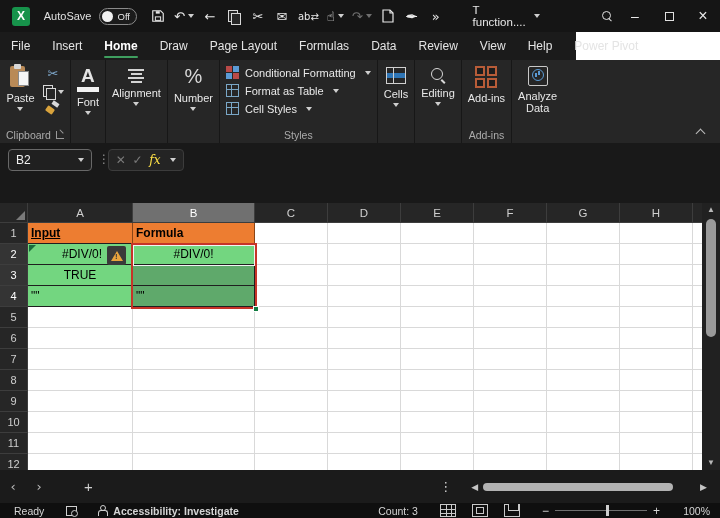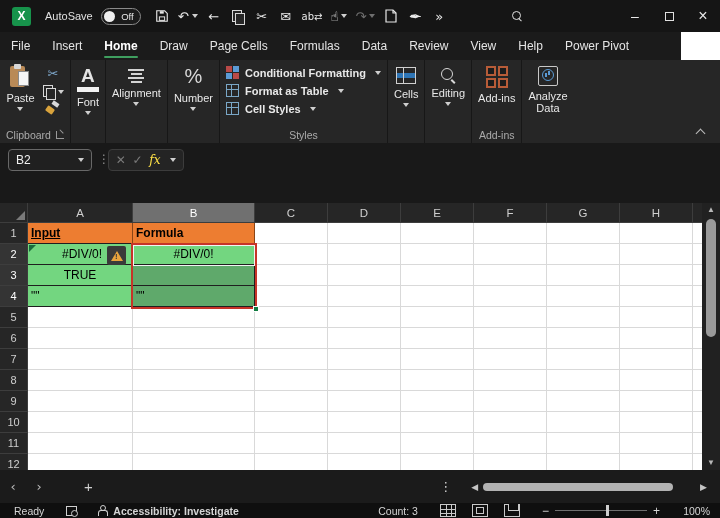--- a/index.html
+++ b/index.html
@@ -33,21 +33,21 @@
     color:#e8e8e8; font-size:14px; }
   .maxbox{ width:9px; height:9px; border:1.2px solid #e0e0e0; display:inline-block; }
   .lens{ position:relative; width:11px; height:11px; display:inline-block; }
   .lens::before{ content:""; position:absolute; left:0; top:0; width:7px; height:7px;
     border:1.4px solid #e0e0e0; border-radius:50%; }
   .lens::after{ content:""; position:absolute; left:7.5px; top:7.5px; width:4px; height:1.4px;
     background:#e0e0e0; transform:rotate(45deg); transform-origin:0 0; }
   svg.ic{ display:block; }
 
   
-  .tabrow{ position:absolute; left:0; top:32px; width:681px; height:28px; background:#1b1b1b;
+  .tabrow{ position:absolute; left:0; top:32px; width:576px; height:28px; background:#1b1b1b;
     display:flex; align-items:flex-start; }
   .rtab{ font-size:12px; color:#e4e4e4; padding:0 11px; height:28px; display:flex;
     align-items:center; position:relative; white-space:nowrap; }
   .rtab.active{ font-weight:bold; color:#fff; }
   .rtab.active::after{ content:""; position:absolute; left:11px; right:11px; bottom:2px;
     height:2.5px; border-radius:2px; background:#3f9e5f; }
 
   
   .ribbon{ position:absolute; left:0; top:60px; width:720px; height:83px; background:#262626;
     display:flex; }
@@ -80,21 +80,21 @@
     background:#d9a33c; transform:rotate(35deg); border-radius:1px; }
   .launcher{ width:8px; height:8px; border-left:1px solid #9a9a9a; border-bottom:1px solid #9a9a9a;
     position:relative; }
   .launcher::after{ content:""; position:absolute; right:0px; top:0px; width:5px; height:1.2px;
     background:#9a9a9a; transform:rotate(45deg); }
   .bigA{ font-size:19px; font-weight:bold; color:#e4e4e4; line-height:20px; }
   .fontbar{ width:22px; height:5px; background:#f2f2f2; margin-top:1px; }
   .align-ic{ display:flex; flex-direction:column; gap:2.5px; align-items:center; padding-top:5px; }
   .align-ic i{ display:block; height:1.6px; background:#d4d4d4; }
   .pct{ font-size:20px; color:#d8d8d8; line-height:24px; }
-  .styles-rows{ display:flex; flex-direction:column; gap:5px; align-items:flex-start; padding-top:2px;font-weight:bold; }
+  .styles-rows{ display:flex; flex-direction:column; gap:5px; align-items:flex-start; padding-top:2px; }
   .style-row{ display:flex; align-items:center; gap:6px; font-size:11px; color:#e8e8e8; }
   .cf-ic{ width:13px; height:13px; display:grid; grid-template-columns:1fr 1fr; grid-template-rows:1fr 1fr; gap:1px; }
   .cf-ic b{ display:block; } .cf-r{ background:#b94a48; } .cf-b{ background:#5b9bd5; }
   .tbl-ic{ width:13px; height:13px; border:1.2px solid #7aa7c7; position:relative; }
   .tbl-ic::before{ content:""; position:absolute; left:0; right:0; top:4px; height:1px; background:#7aa7c7; }
   .tbl-ic::after{ content:""; position:absolute; top:0; bottom:0; left:4px; width:1px; background:#7aa7c7; }
   .cells-ic{ width:20px; height:17px; border:1.2px solid #d0d0d0; position:relative; background:#262626; }
   .cells-ic::before{ content:""; position:absolute; left:0; right:0; top:5px; height:5px; background:#2e75b6; }
   .cells-ic::after{ content:""; position:absolute; top:0; bottom:0; left:6px; width:1px; background:#d0d0d0; }
   .lens2{ position:relative; width:16px; height:16px; }
@@ -253,38 +253,42 @@
       <span class="qat-btn dim">↷<span class="chev" style="border-top-color:#6f6f6f;"></span></span>
       <span class="qat-btn">
         <svg class="ic" width="12" height="14" viewBox="0 0 12 14">
             <path d="M1 1h7l3 3v9H1z" fill="none" stroke="#e8e8e8" stroke-width="1.2"></path>
             <path d="M8 1v3h3" fill="none" stroke="#e8e8e8" stroke-width="1.2"></path>
           </svg>
       </span>
       <span class="qat-btn" style="text-decoration:line-through;">✒</span>
       <span class="qat-btn">»</span>
     </div>
+    <div class="win-title">
+      <span>T function....</span>
+        <span class="chev"></span>
+    </div>
     <span class="qat-btn tb-search">
         <span class="lens"></span>
       </span>
     <div class="win-ctrls">
       <span class="win-btn">–</span>
       <span class="win-btn">
           <span class="maxbox"></span>
         </span>
       <span class="win-btn" style="font-size:16px;">×</span>
     </div>
   </div>
 
   <div class="tabrow">
     <span class="rtab">File</span>
     <span class="rtab">Insert</span>
     <span class="rtab active">Home</span>
     <span class="rtab">Draw</span>
-    <span class="rtab">Page Cells</span>
+    <span class="rtab">Page Layout</span>
     <span class="rtab">Formulas</span>
     <span class="rtab">Data</span>
     <span class="rtab">Review</span>
     <span class="rtab">View</span>
     <span class="rtab">Help</span>
     <span class="rtab">Power Pivot</span>
 
   </div>
 
   <div class="ribbon">

